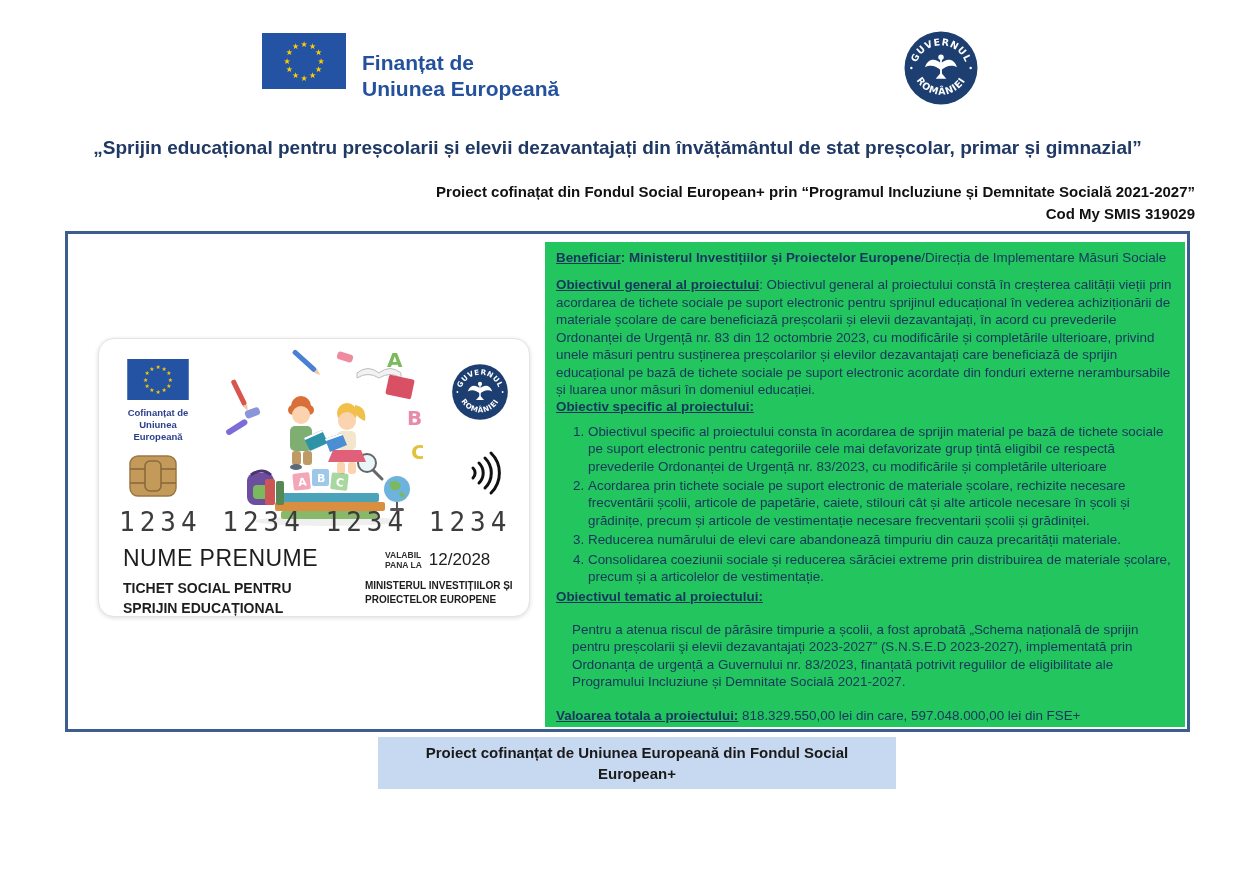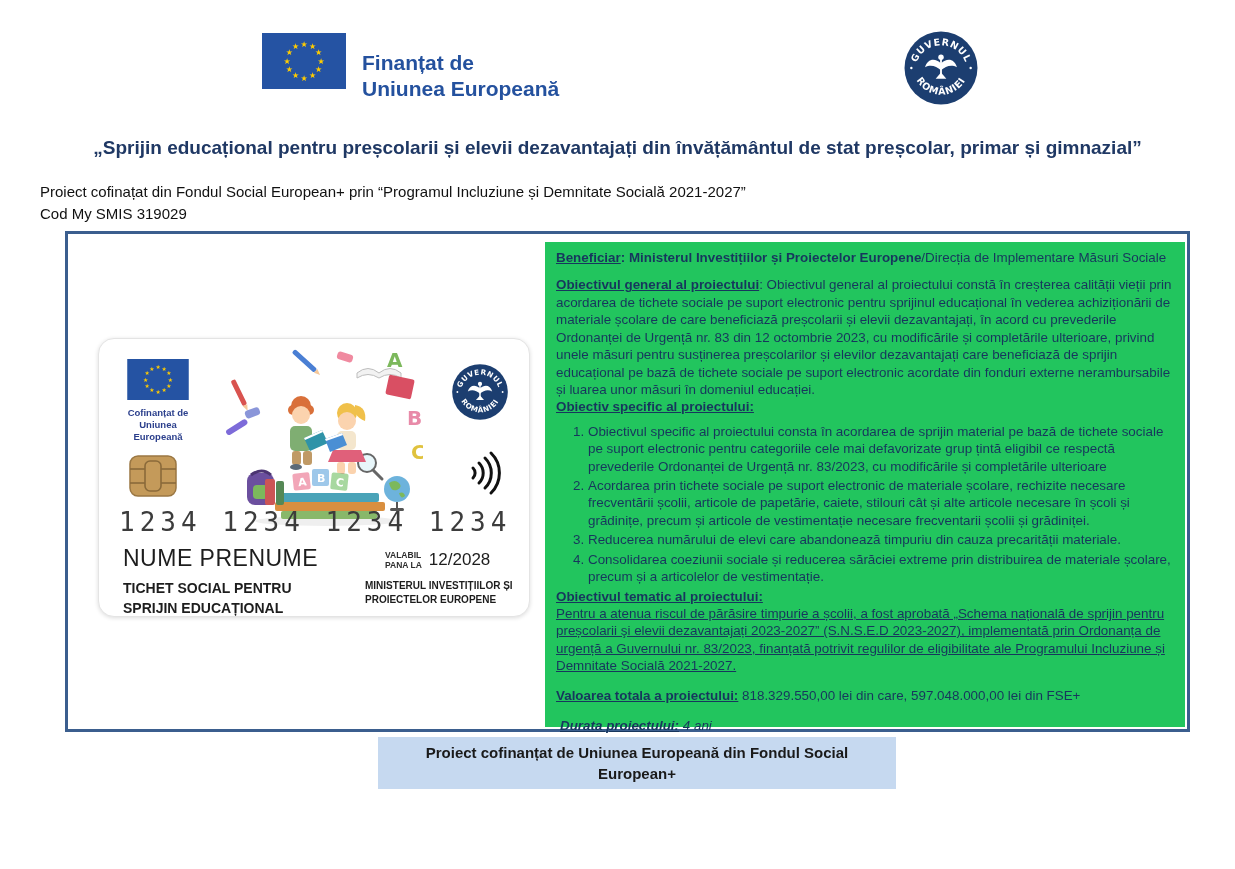--- a/index.html
+++ b/index.html
@@ -7,22 +7,22 @@
   #page { position:relative; width:1235px; height:869px; background:#fff; overflow:hidden; }
 
   
   .eu-header { position:absolute; left:262px; top:33px; display:flex; gap:16px; align-items:flex-start; }
   .eu-caption { font-weight:bold; font-size:21px; color:#24519e; line-height:1.22; margin-top:17px; }
   .gov-header { position:absolute; left:903px; top:30px; width:76px; height:76px; }
 
   
   .title { position:absolute; top:137px; left:40px; width:1155px; text-align:center;
            font-weight:bold; font-size:19px; color:#1f3864; }
-  .subtitle { position:absolute; top:181px; left:40px; width:1155px; text-align:left;
-              font-weight:normal; font-size:15px; color:#111; line-height:1.45; }
+  .subtitle { position:absolute; top:181px; left:40px; width:1155px; text-align:right;
+              font-weight:bold; font-size:15px; color:#111; line-height:1.45; }
 
   
   .main-box { position:absolute; left:65px; top:231px; width:1125px; height:501px;
               border:3px solid #3b5e8e; background:#fff; box-sizing:border-box; }
 
   
   .card { position:absolute; left:30px; top:104px; width:430px; height:277px; background:#fff;
           border:1px solid #e4e4e4; border-radius:16px; box-shadow:0 1px 4px rgba(0,0,0,.14); }
   .card-eu { position:absolute; left:22px; top:20px; width:74px; text-align:center; }
   .card-eu-caption { font-weight:bold; font-size:9.5px; color:#2b3f8c; line-height:1.25; margin-top:3px; }
@@ -41,21 +41,21 @@
 
   
   .info-panel { position:absolute; left:477px; top:8px; width:640px; height:485px; background:#22c55e;
                 padding:7px 11px; box-sizing:border-box; font-size:13.4px; color:#17365d; line-height:1.3; }
   .info-panel .bu { font-weight:bold; text-decoration:underline; }
   .p-beneficiar { margin:0 0 10px 0; }
   .p-general { margin:0; }
   .p-heading { margin:0; font-weight:bold; text-decoration:underline; }
   .info-panel ol { margin:7px 0 0 0; padding-left:32px; }
   .info-panel ol li { margin-bottom:2px; }
-  .p-thematic { margin:0;text-decoration:underline; }
+  .p-thematic { margin:16px; }
   .p-value { margin:12px 0 0 0; }
   .p-duration { margin:13px 0 0 4px;font-style:italic; }
 
   
   .footer-box { position:absolute; left:378px; top:737px; width:518px; background:#c6d9f0;
                 text-align:center; font-weight:bold; font-size:15px; color:#1a1a1a;
                 padding:5px 10px; box-sizing:border-box; line-height:1.4; }
 
   svg text { font-family:"DejaVu Sans", sans-serif; }
 </style>

